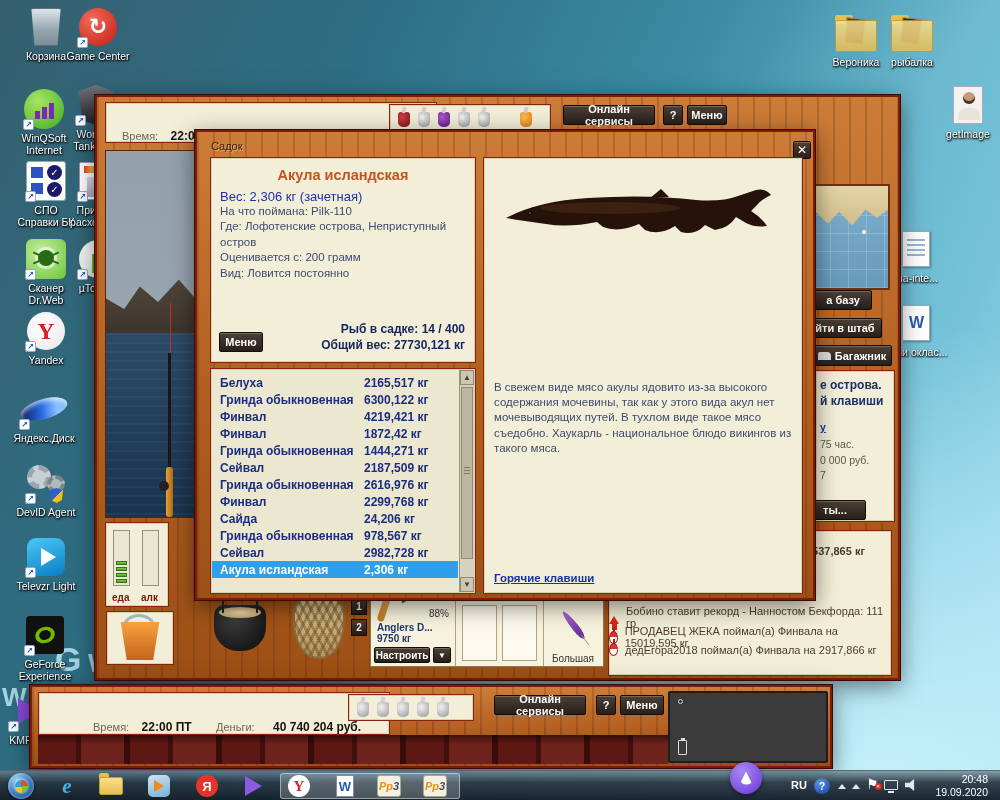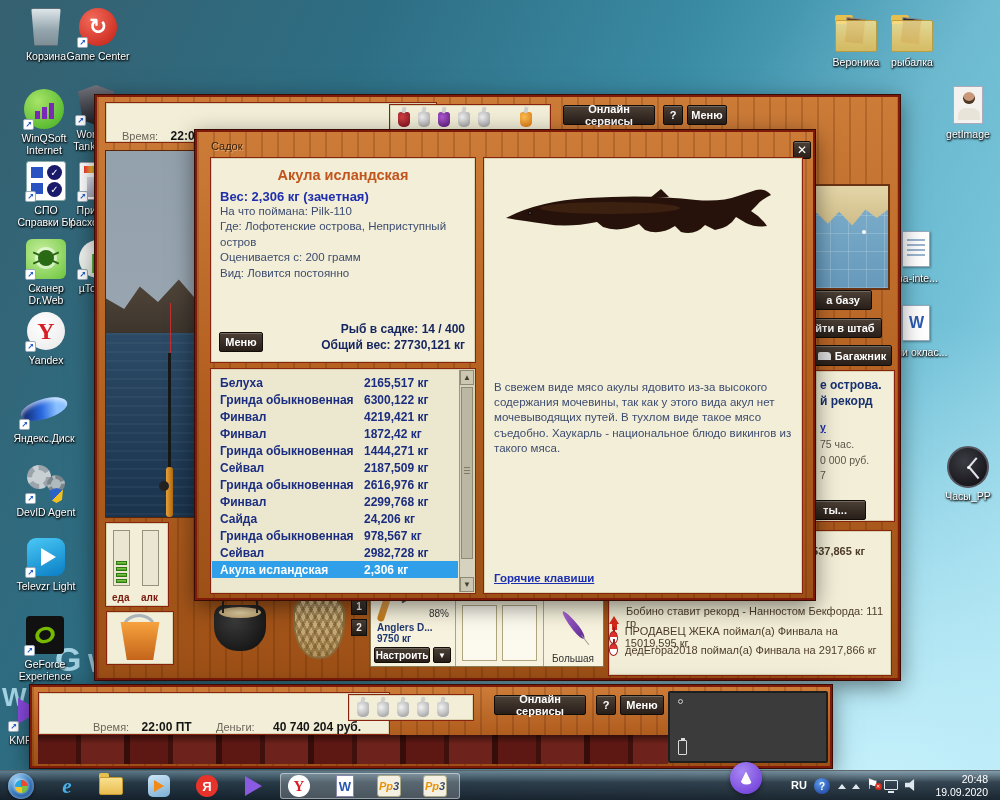--- a/index.html
+++ b/index.html
@@ -272,30 +272,20 @@
   <div class="dlabel">ma-inte...</div>
 </div>
 <div class="dicon" style="left:884px;top:302px">
   <div class="ig">
         <div class="doc">
           <span style="position:absolute;left:6px;top:8px;font-size:16px;font-weight:bold;color:#2a5ab0">W</span>
         </div>
       </div>
   <div class="dlabel">роли оклас...</div>
 </div>
-<div class="dicon" style="left:936px;top:446px">
-  <div class="ig">
-        <div class="clockface">
-    <span class="hand" style="height:12px;transform:rotate(40deg)"></span>
-    <span class="hand" style="height:15px;transform:rotate(140deg)"></span>
-    <span style="position:absolute;left:50%;top:50%;width:3px;height:3px;margin:-1.5px;border-radius:50%;background:#fff"></span>
-  </div>
-      </div>
-  <div class="dlabel">Часы_РР</div>
-</div>
 
 <div class="gwin wood" style="left:95px;top:95px;width:805px;height:585px;z-index:5">
 
   <div class="panel" style="left:8px;top:5px;width:332px;height:41px">
     <div style="position:absolute;left:16px;top:23px;white-space:nowrap">
       <span class="tlabel">Время:</span>
       <span class="tvalue" style="margin-left:8px">22:00 ПТ</span>
       <span class="tlabel" style="margin-left:18px">Деньги:</span>
       <span class="tvalue" style="margin-left:10px">2 245 170 003 руб.</span>
     </div>
@@ -321,21 +311,21 @@
   <div class="gbtn sbtn" style="left:717px;top:193px;width:58px;height:20px">а базу</div>
   <div class="gbtn sbtn" style="left:711px;top:221px;width:74px;height:20px">йти в штаб</div>
   <div class="gbtn sbtn" style="left:715px;top:248px;width:80px;height:21px;gap:4px">
     <span style="display:inline-block;width:13px;height:7px;background:#ddd;border-radius:2px 4px 1px 1px;box-shadow:2px 3px 0 -2px #ddd,-2px 3px 0 -2px #ddd"></span>
     <span>Багажник</span>
   </div>
 
   <div class="panel" style="left:718px;top:273px;width:80px;height:152px;padding:6px 4px">
     <div style="font-size:12px;font-weight:bold;color:#173070;line-height:1.35">
       <div>е острова.</div>
-      <div>й рекорд</div>
+      <div>й клавиши</div>
     </div>
     <div style="margin-top:12px;color:#1c2fb0;font-size:10.5px;font-weight:bold;text-decoration:underline;cursor:pointer">у</div>
     <div class="info-line" style="margin-top:4px">75 час.</div>
     <div class="info-line">0 000 руб.</div>
     <div class="info-line">7</div>
   </div>
   <div class="gbtn sbtn" style="left:707px;top:403px;width:62px;height:20px">ты...</div>
 
   <div class="scene" style="left:8px;top:53px;width:132px;height:368px">
     <div class="mountain" style="top:116px"></div>
@@ -410,21 +400,21 @@
     </div>
   </div>
 </div>
 
 <div class="gwin wood" style="left:195px;top:130px;width:620px;height:470px;z-index:20">
   <div class="dlg-title" style="left:14px;top:8px">Садок</div>
   <div class="gbtn" style="left:596px;top:9px;width:18px;height:18px;font-size:12px">✕</div>
 
   <div class="panel" style="left:13px;top:25px;width:266px;height:206px">
     <div style="position:absolute;left:0;right:0;top:9px;text-align:center;font-size:14.5px;font-weight:bold;color:#c2541e">Акула исландская</div>
-    <div style="position:absolute;left:9px;top:31px;font-size:13px;font-weight:bold;color:#1f2fae">Вес: 2,306 кг (зачетная)</div>
+    <div style="position:absolute;left:9px;top:31px;font-size:13px;font-weight:normal;color:#1f2fae">Вес: 2,306 кг (зачетная)</div>
     <div class="fish-detail" style="position:absolute;left:9px;top:46px;width:252px">
       <div>На что поймана: Pilk-110</div>
       <div>Где: Лофотенские острова, Неприступный остров</div>
       <div>Оценивается с: 200 грамм</div>
       <div>Вид: Ловится постоянно</div>
     </div>
     <div class="gbtn" style="left:8px;bottom:10px;width:44px;height:20px;position:absolute">Меню</div>
     <div style="position:absolute;right:10px;bottom:26px;font-size:12px;font-weight:bold;color:#15255f">Рыб в садке: 14 / 400</div>
     <div style="position:absolute;right:10px;bottom:10px;font-size:12px;font-weight:bold;color:#15255f">Общий вес: 27730,121 кг</div>
   </div>

